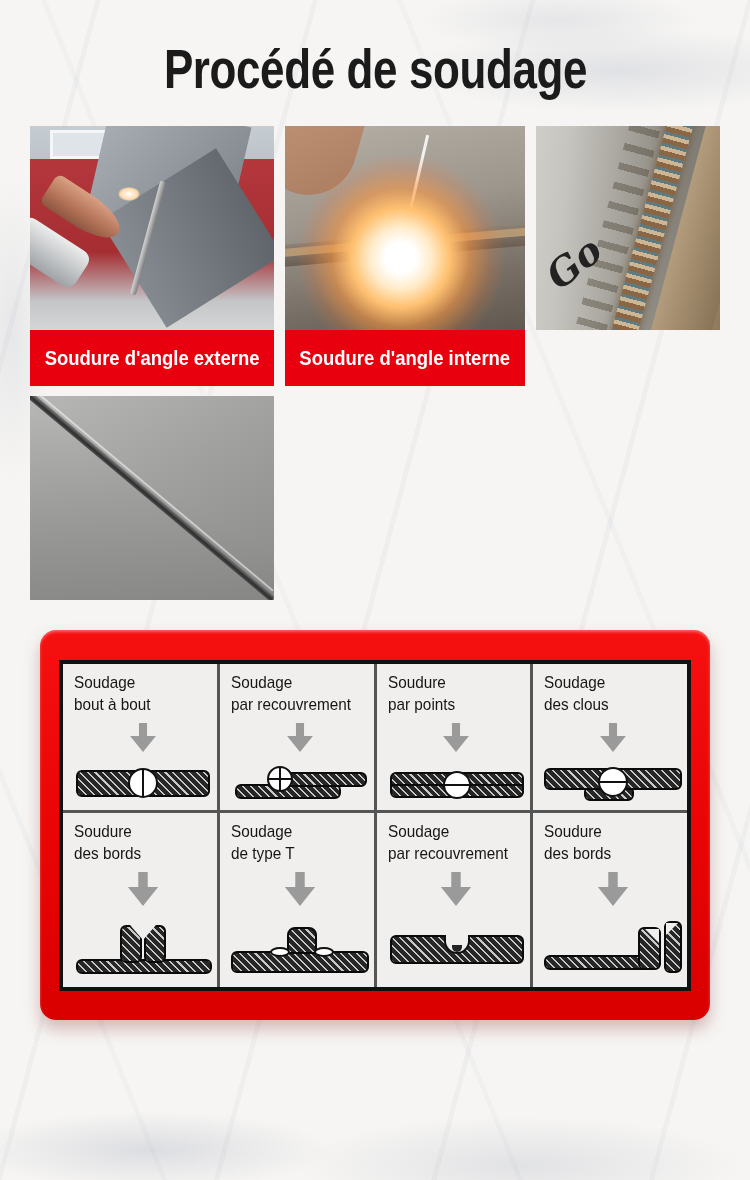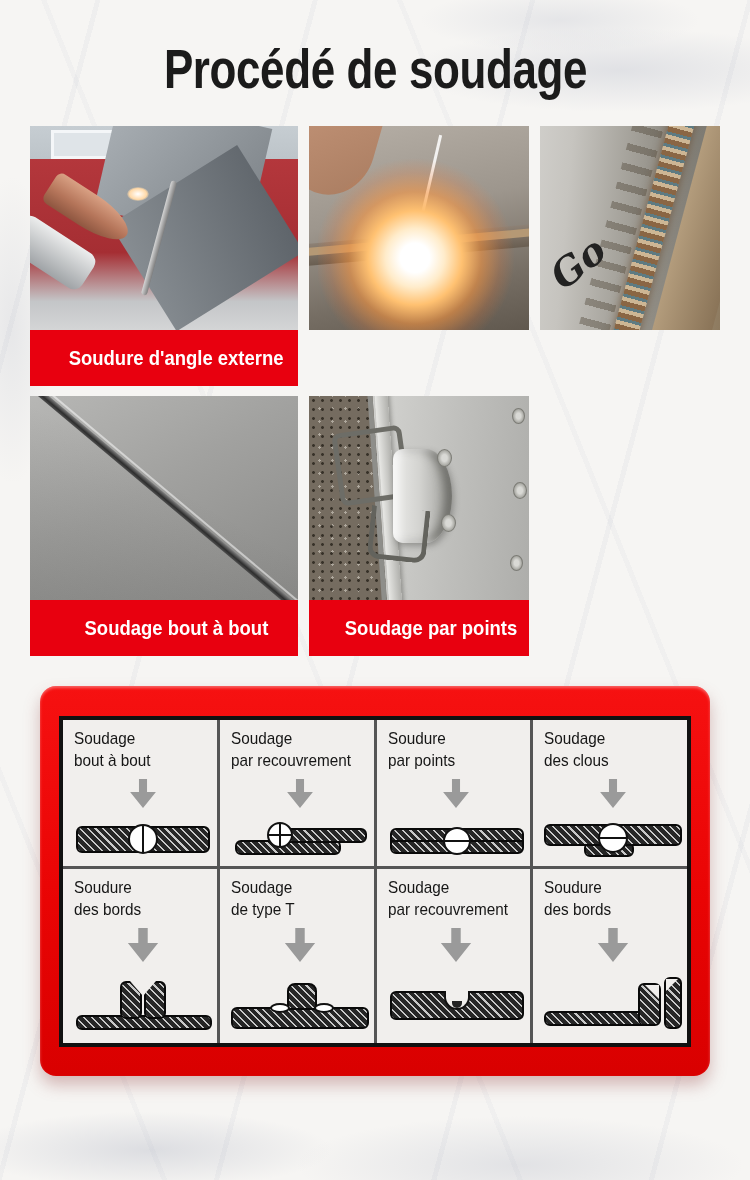--- a/index.html
+++ b/index.html
@@ -38,21 +38,21 @@
     transform:scaleX(.80); transform-origin:50% 50%;
   }
 
   
   .grid { margin:29px 30px 0 30px; display:grid; grid-template-columns:repeat(3,1fr); gap:10px 11px; }
   .card { display:flex; flex-direction:column; }
   .photo { position:relative; height:204px; overflow:hidden; background:#9a9a98; }
   .photo > div { position:absolute; }
   .cap {
     height:56px; background:#e8000f; color:#fff;
-    display:flex; align-items:center; justify-content:center;padding-left:24px;
+    display:flex; align-items:center; justify-content:center;
   }
   .cap span {
     font-size:21px; font-weight:bold; white-space:nowrap;
     transform:scaleX(.88); transform-origin:50% 50%;
   }
 
   
   .p1 { background:linear-gradient(180deg,#c6cdd2 0%,#bdc4c9 16%,#b4373c 16%,#a52e33 62%,#c4c6c8 86%,#d4d5d6 100%); }
   .p1 .frame  { left:8%; top:2%; width:55%; height:14%; background:#dfe4e8; border:3px solid #f4f6f8; }
   .p1 .sheetA { left:28%; top:-8%; width:58%; height:58%; background:linear-gradient(120deg,#aab0b5,#7b8186); transform:rotate(13deg); }
@@ -218,62 +218,44 @@
       </div>
 
       <div class="card">
         <div class="photo p2">
           <div class="seam"></div>
           <div class="bead"></div>
           <div class="finger"></div>
           <div class="wire"></div>
           <div class="glow"></div>
         </div>
+        <div class="cap">
+          <span>Soudure d'angle interne</span>
+        </div>
       </div>
 
       <div class="card">
         <div class="photo p3">
           <div class="pipe"></div>
           <div class="marks"></div>
           <div class="right"></div>
           <div class="bead"></div>
           <div class="go">Go</div>
         </div>
       </div>
 
       <div class="card">
         <div class="photo p4">
           <div class="shade"></div>
           <div class="hilite"></div>
           <div class="rod"></div>
         </div>
-        <div class="cap">
-          <span>Soudage bout à bout</span>
-        </div>
-      </div>
-
-
-      <div class="card">
-        <div class="photo p6">
-          <div class="granite"></div>
-          <div class="sheet"></div>
-          <div class="rail"></div>
-          <div class="wire"></div>
-          <div class="clip"></div>
-          <div class="wire2"></div>
-          <div class="blob b1"></div>
-          <div class="blob b2"></div>
-          <div class="edot e1"></div>
-          <div class="edot e2"></div>
-          <div class="edot e3"></div>
-        </div>
-        <div class="cap">
-          <span>Soudage par points</span>
-        </div>
-      </div>
+      </div>
+
+
 
     </div>
 
     <div class="panel">
       <div class="weld-grid">
 
         <div class="cell">
           <div class="lbl">
             <span>Soudage</span>
             <span>bout à bout</span>

